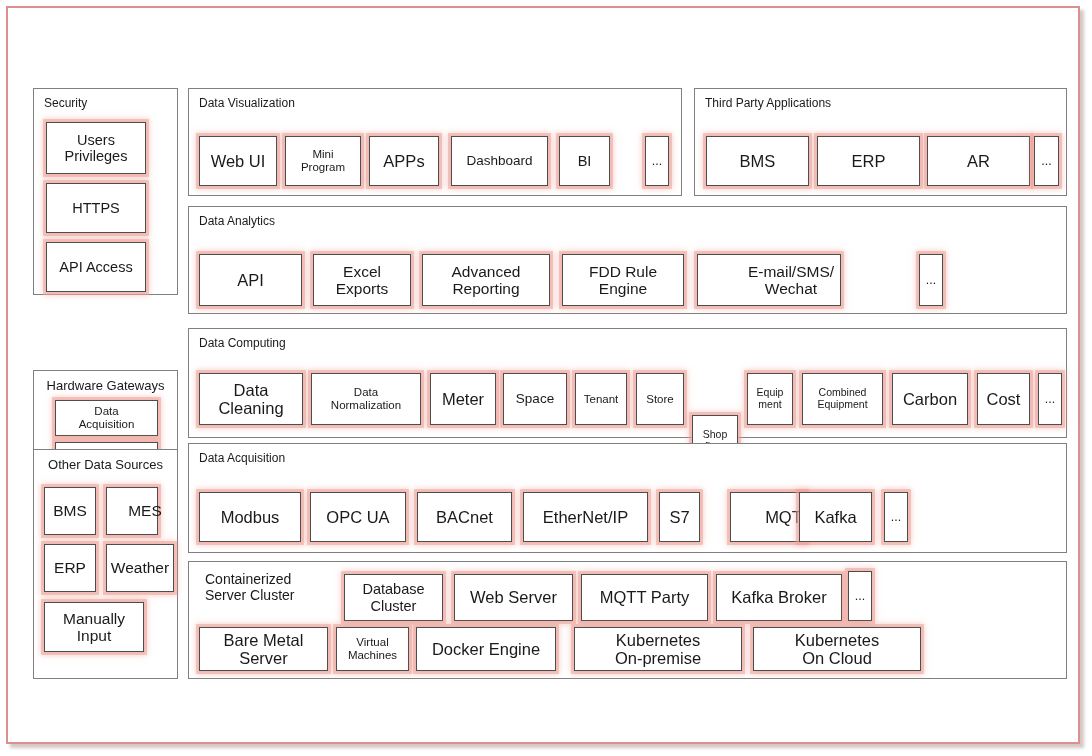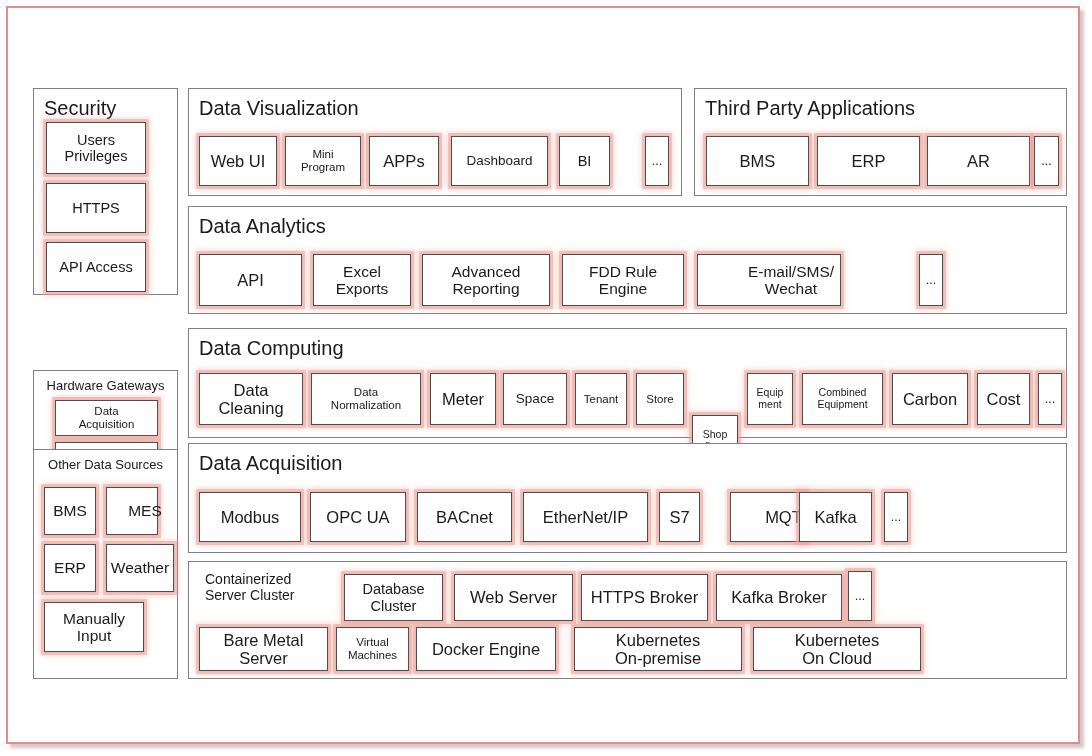--- a/index.html
+++ b/index.html
@@ -35,21 +35,21 @@
 
   
   .section {
     position: absolute;
     border: 1.5px solid #808080;
     background: #ffffff;
     box-sizing: border-box;
   }
   .section-title {
     position: absolute;
-    font-size: 20px;
+    font-size: 12px;
     color: #1a1a1a;
     white-space: pre-line;
     line-height: 1.15;
   }
   .section-title.left {
     left: 10px;
     top: 8px;
     text-align: left;
   }
   .section-title.center {
@@ -184,21 +184,21 @@
     <div class="node fs16" style="left:610px; top:48px; width:73px; height:50px;">Kafka</div>
     <div class="node fs12" style="left:695px; top:48px; width:24px; height:50px;">...</div>
   </div>
 
   <div class="section" style="left:188px; top:561px; width:879px; height:118px;">
     <div class="section-title left small" style="left:16px; top:9px;">Containerized
 Server Cluster</div>
     <div class="node fs14" style="left:155px; top:12px; width:99px; height:47px;">Database
 Cluster</div>
     <div class="node fs16" style="left:265px; top:12px; width:119px; height:47px;">Web Server</div>
-    <div class="node fs16" style="left:392px; top:12px; width:127px; height:47px;">HTTPS Broker</div>
+    <div class="node fs16" style="left:392px; top:12px; width:127px; height:47px;">MQTT Party</div>
     <div class="node fs16" style="left:527px; top:12px; width:126px; height:47px;">Kafka  Broker</div>
     <div class="node fs12" style="left:659px; top:9px; width:24px; height:50px;">...</div>
 
     <div class="node fs16" style="left:10px; top:65px; width:129px; height:44px;">Bare Metal
 Server</div>
     <div class="node fs11" style="left:147px; top:65px; width:73px; height:44px;">Virtual
 Machines</div>
     <div class="node fs16" style="left:227px; top:65px; width:140px; height:44px;">Docker Engine</div>
     <div class="node fs16" style="left:385px; top:65px; width:168px; height:44px;">Kubernetes
 On-premise</div>

